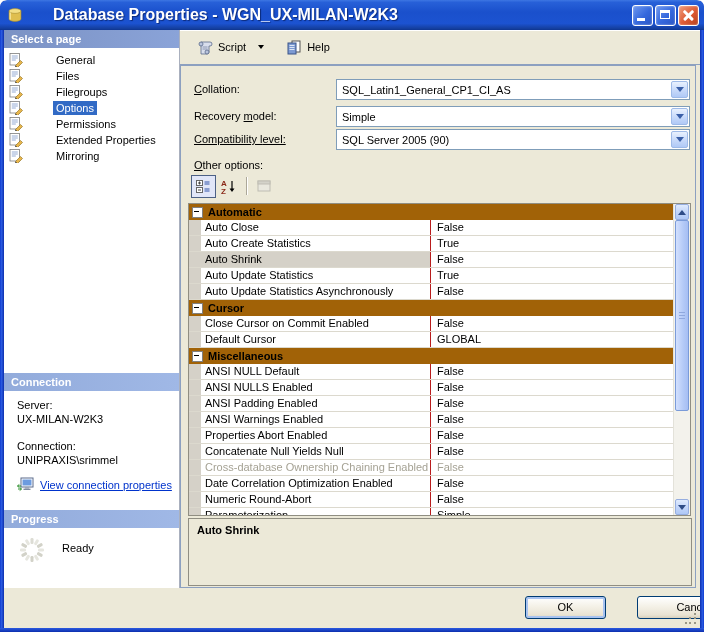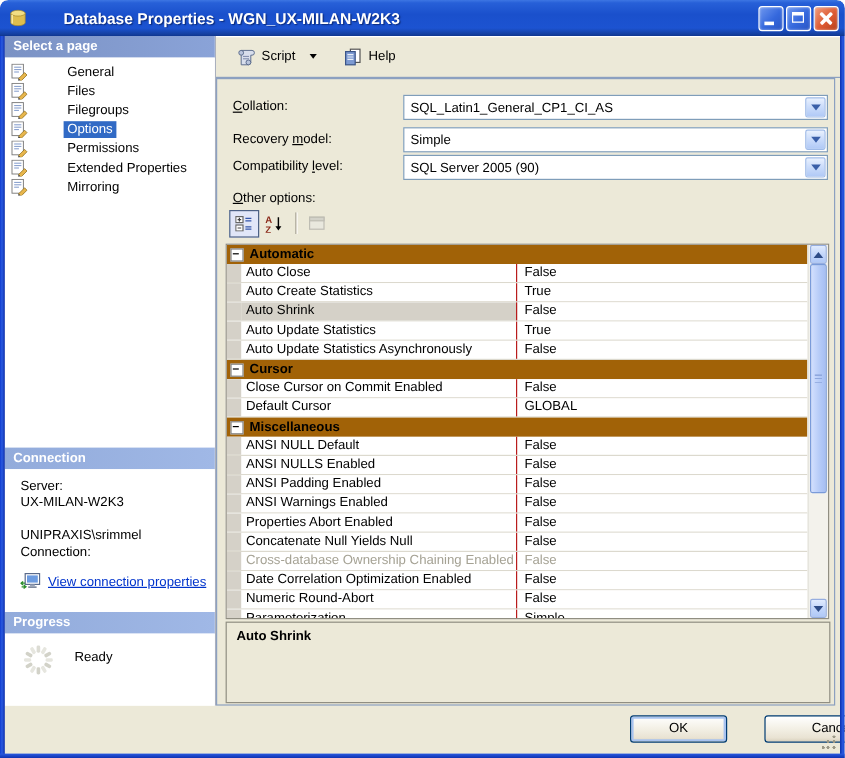--- a/index.html
+++ b/index.html
@@ -6,21 +6,21 @@
   #win{position:relative;width:704px;height:632px;font-family:"Liberation Sans",sans-serif;font-size:11px;color:#000;
        background:#ECE9D8;overflow:hidden;border-radius:7px 7px 0 0;}
   
   .frame{position:absolute;background:linear-gradient(90deg,#0f3bd0,#2a5ae0 40%,#0c2fae);z-index:5;}
   .frame.left{left:0;top:0;bottom:0;width:4px;}
   .frame.right{right:0;top:0;bottom:0;width:4px;background:linear-gradient(90deg,#0c2fae,#2a5ae0 60%,#0f3bd0);}
   .frame.bottom{left:0;right:0;bottom:0;height:4px;background:linear-gradient(180deg,#2a5ae0,#0c2fae);}
   .titlebar{position:absolute;left:0;top:0;right:0;height:30px;z-index:6;display:flex;align-items:center;padding-left:7px;box-sizing:border-box;
     background:linear-gradient(180deg,#3d76e3 0%,#2760d8 8%,#1a50cc 40%,#1c53d1 78%,#143f9f 95%,#0e3590 100%);
     border-radius:7px 7px 0 0;}
-  .title-text{color:#fff;font-weight:bold;font-size:13px;margin-left:6px;text-shadow:1px 1px 1px #0b2a7a;flex:1;white-space:nowrap;overflow:hidden;padding-left:24px;}
+  .title-text{color:#fff;font-weight:bold;font-size:16px;margin-left:6px;text-shadow:1px 1px 1px #0b2a7a;flex:1;white-space:nowrap;overflow:hidden;padding-left:24px;}
   .tb-btns{display:flex;gap:2px;margin-right:5px;}
   .tb-btn{width:21px;height:21px;border-radius:3px;border:1px solid #fff;box-sizing:border-box;position:relative;
     background:linear-gradient(135deg,#6f98ef 0%,#3568dd 55%,#2a55c4 100%);box-shadow:inset 0 0 2px rgba(255,255,255,.6);}
   .tb-btn.close{background:linear-gradient(135deg,#f09d7c 0%,#dd5a33 55%,#b6401c 100%);}
   .g-min::after{content:"";position:absolute;left:4px;bottom:4px;width:8px;height:3px;background:#fff;}
   .g-max::after{content:"";position:absolute;left:4px;top:4px;width:10px;height:9px;border:1px solid #fff;border-top:3px solid #fff;box-sizing:border-box;}
   .g-close::before,.g-close::after{content:"";position:absolute;left:3px;top:8.5px;width:13px;height:2.5px;background:#fff;border-radius:1px;}
   .g-close::before{transform:rotate(45deg);} .g-close::after{transform:rotate(-45deg);}
   
   #sidebar{position:absolute;left:4px;top:30px;width:176px;height:558px;background:#fff;border-right:1px solid #aab0be;box-sizing:border-box;z-index:2;}
@@ -204,22 +204,22 @@
     </span>
     <span class="pg-label">Mirroring</span>
   </div>
       </div>
 
     <div class="sec-hdr light">Connection</div>
     <div id="conn-panel">
       <div>Server:</div>
       <div>UX-MILAN-W2K3</div>
       <div class="conn-gap"></div>
+      <div>Connection:</div>
       <div>UNIPRAXIS\srimmel</div>
-      <div>Connection:</div>
       <div class="link-row">
         <svg width="17" height="15" viewBox="0 0 17 15">
           <rect x="4" y="1" width="12" height="9" fill="#fff" stroke="#5A6B8C"></rect>
           <rect x="5.5" y="2.5" width="9" height="6" fill="#6C9BE0"></rect>
           <rect x="8" y="10" width="4" height="1.6" fill="#9aa4b8"></rect>
           <rect x="6.5" y="11.6" width="7" height="1.4" fill="#7f8aa0"></rect>
           <path d="M1 9 l3 0 M2.3 7.5 l-2 1.5 2 1.5 M1 12 l3 0 M2.7 10.5 l2 1.5 -2 1.5" stroke="#2C8F2C" stroke-width="1" fill="none"></path>
         </svg>
         <span class="link-text">View connection properties</span>
       </div>
@@ -275,21 +275,21 @@
       <span>SQL_Latin1_General_CP1_CI_AS</span>
       <span class="combo-btn"></span>
     </div>
 
     <span class="form-label" style="top:44px;"><span>Recovery </span><span class="accel">m</span><span>odel:</span></span>
     <div class="combo" style="top:40px;">
       <span>Simple</span>
       <span class="combo-btn"></span>
     </div>
 
-    <span class="form-label" style="top:67px;"><span>Compatibility </span><span class="accel">l</span><span>evel:</span></span>
+    <span class="form-label" style="top:67px;text-decoration:underline;"><span>Compatibility </span><span class="accel">l</span><span>evel:</span></span>
     <div class="combo" style="top:63px;">
       <span>SQL Server 2005 (90)</span>
       <span class="combo-btn"></span>
     </div>
 
     <span class="form-label" style="top:93px;"><span></span><span class="accel">O</span><span>ther options:</span></span>
 
     <div id="mini-tb">
       <span class="mtb-btn pressed">
         <svg width="15" height="14" viewBox="0 0 15 14">

